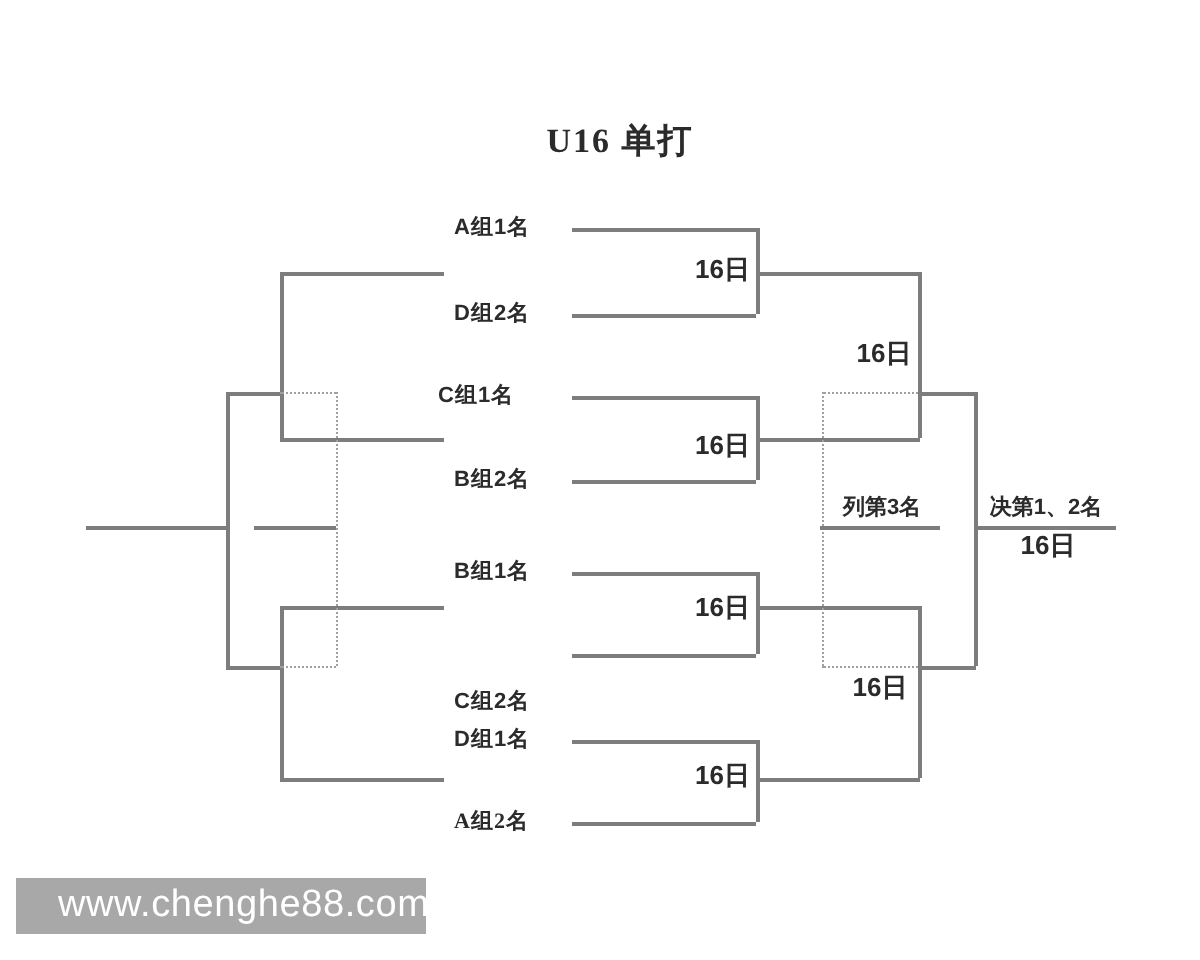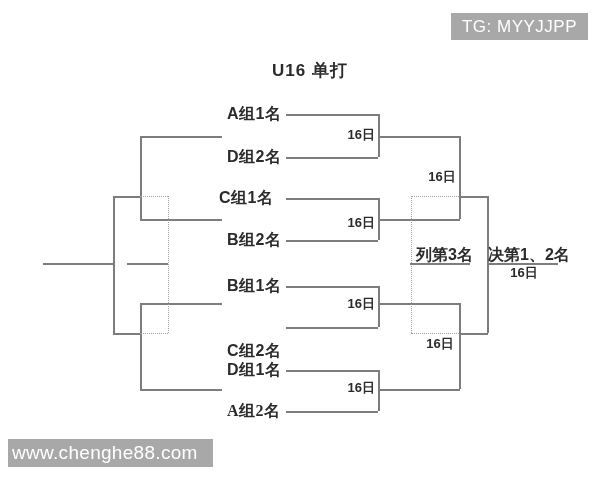--- a/index.html
+++ b/index.html
@@ -15,46 +15,45 @@
     position:relative;width:600px;height:480px;background:#ffffff;overflow:hidden;
   }
   
   .lnh{position:absolute;height:1.5px;background:var(--line);}
   .lnv{position:absolute;width:1.5px;background:var(--line);}
   
   .dlh{position:absolute;height:0;border-top:1.5px dotted var(--dotted-line);}
   .dlv{position:absolute;width:0;border-left:1.5px dotted var(--dotted-line);}
   .txt{position:absolute;color:var(--text);white-space:nowrap;}
   .title{font-size:17px;font-weight:700;text-align:center;letter-spacing:1px;}
-  .entry{font-size:16px;font-weight:600;letter-spacing:0.5px;height:18px;line-height:18px;}
+  .entry{font-size:11px;font-weight:600;letter-spacing:0.5px;height:18px;line-height:18px;}
   .datelbl{font-size:13px;font-weight:700;height:14px;line-height:14px;}
   .r1lbl{text-align:right;}
   .ctr{text-align:center;}
-  .placelbl{font-size:16px;font-weight:600;height:15px;line-height:15px;text-align:right;}
+  .placelbl{font-size:11px;font-weight:600;height:15px;line-height:15px;text-align:center;}
   .badge{
     position:absolute;left:451px;top:13px;width:137px;height:27px;
     background:var(--watermark-bg);color:var(--watermark-text);
     font-size:17px;display:flex;align-items:center;justify-content:center;
     letter-spacing:0.5px;
   }
   .sitebar{
     position:absolute;left:8px;top:439px;width:205px;height:28px;
     background:var(--watermark-bg);color:var(--watermark-text);
-    font-size:19px;line-height:28px;padding-left:4px;box-sizing:border-box;
+    font-size:19px;line-height:28px;padding-left:21px;box-sizing:border-box;
     letter-spacing:0.3px;
   }
 </style>
 </head>
 <body>
 
 <div id="stage">
 
-  <div class="badge">TG: MYYJJPP</div>
 
-  <div class="txt title" style="left:230px;top:59px;width:160px;">U16 单打</div>
+  <div class="txt title" style="left:230px;top:59px;width:160px;font-family:Liberation Serif, serif;">U16 单打</div>
 
   <div class="txt entry" style="left:227px;top:105px;">A组1名</div>
   <div class="txt entry" style="left:227px;top:148px;">D组2名</div>
   <div class="txt entry" style="left:219px;top:189px;">C组1名</div>
   <div class="txt entry" style="left:227px;top:231px;">B组2名</div>
   <div class="txt entry" style="left:227px;top:277px;">B组1名</div>
   <div class="txt entry" style="left:227px;top:318px;margin-top:24px;">C组2名</div>
   <div class="txt entry" style="left:227px;top:361px;">D组1名</div>
   <div class="txt entry" style="left:227px;top:402px;font-family:Liberation Serif, serif;">A组2名</div>
 

